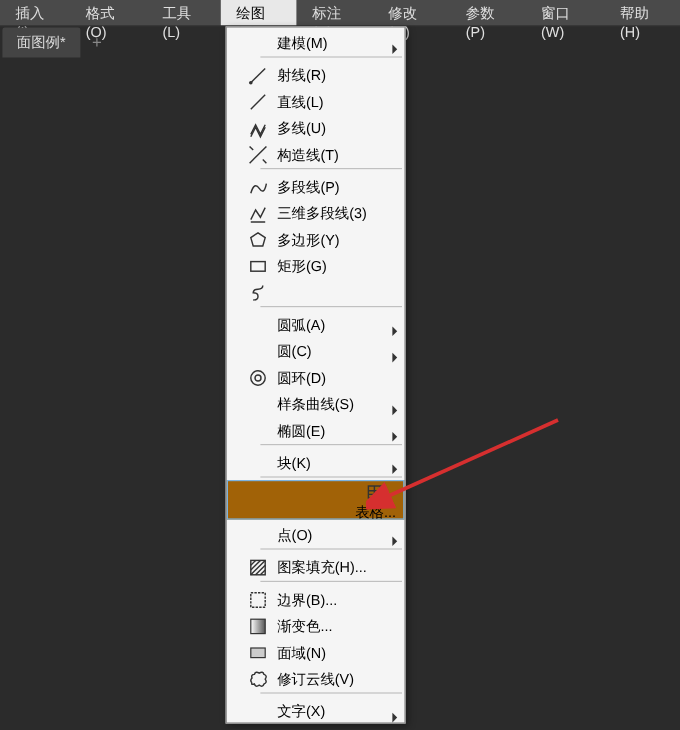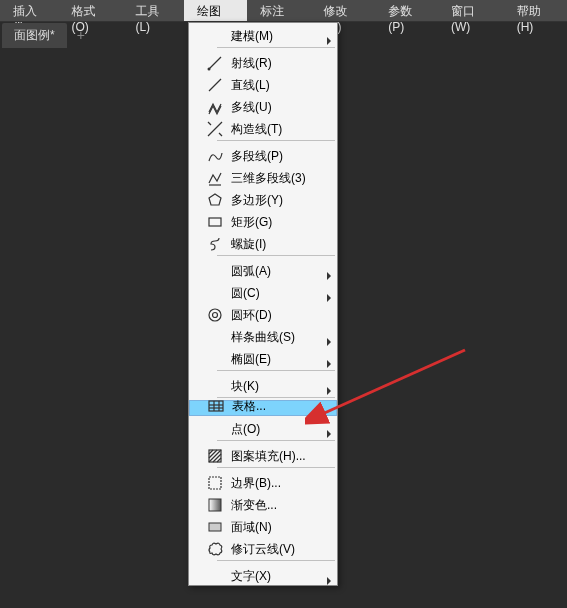--- a/index.html
+++ b/index.html
@@ -8,21 +8,21 @@
 .menubar { display: flex; background: #4a4a4a; height: 22px; border-bottom: 1px solid #333; }
 .menubar-item { padding: 3px 13px; color: #e0e0e0; cursor: pointer; }
 .menubar-item.active { background: #e8e8e8; color: #000; }
 
 .tabbar { display: flex; background: #2b2b2b; height: 26px; align-items: center; }
 .tab { background: #444; color: #ddd; padding: 4px 12px; border-radius: 2px 2px 0 0; margin-left: 2px; display: flex; align-items: center; gap: 6px; }
 .tab-add { color: #888; padding: 4px 10px; cursor: pointer; font-size: 14px; }
 
 .dropdown { position: absolute; left: 188px; top: 22px; width: 150px; background: #f5f5f5; border: 1px solid #888; box-shadow: 2px 2px 6px rgba(0,0,0,0.4); }
 .menu-item { display: flex; align-items: flex-end; height: 22px; padding: 0 6px 0 16px; cursor: pointer; color: #000; }
-.menu-item.highlighted { background: #7dd3fc; border: 1px solid #7cb3e0; height: 16px; }
+.menu-item.highlighted { background: #a16207; border: 1px solid #7cb3e0; height: 33px; flex-direction: column; }
 .menu-icon { width: 20px; height: 18px; display: flex; align-items: center; justify-content: center; margin-right: 6px; flex-shrink: 0; }
 .menu-label { flex: 1; white-space: nowrap; }
 .submenu-arrow { width: 0; height: 0; border-left: 4px solid #333; border-top: 4px solid transparent; border-bottom: 4px solid transparent; }
 .menu-sep { height: 1px; background: #c0c0c0; margin: 2px 2px 2px 28px; }
 
 .red-arrow { position: absolute; left: 305px; top: 340px; pointer-events: none; }
 
 svg { display: block; }
 </style>
 </head>
@@ -176,21 +176,20 @@
         <svg width="18" height="18" viewBox="0 0 18 18">
           <defs>
             <linearGradient id="g1">
               <stop offset="0" stop-color="#fff"></stop>
               <stop offset="1" stop-color="#555"></stop>
             </linearGradient>
           </defs>
           <path d="M5 15 Q9 15 9 12 Q9 9 5 9 Q5 6 9 6 Q13 6 13 3" stroke="#333" stroke-width="1.2" fill="none"></path>
         </svg>
       </span>
-      <span class="menu-label">螺旋(I)</span>
     </div>
     <div class="menu-sep"></div>
     <div class="menu-item">
       <span class="menu-icon"></span>
       <span class="menu-label">圆弧(A)</span>
       <span class="submenu-arrow"></span>
     </div>
     <div class="menu-item">
       <span class="menu-icon"></span>
       <span class="menu-label">圆(C)</span>

